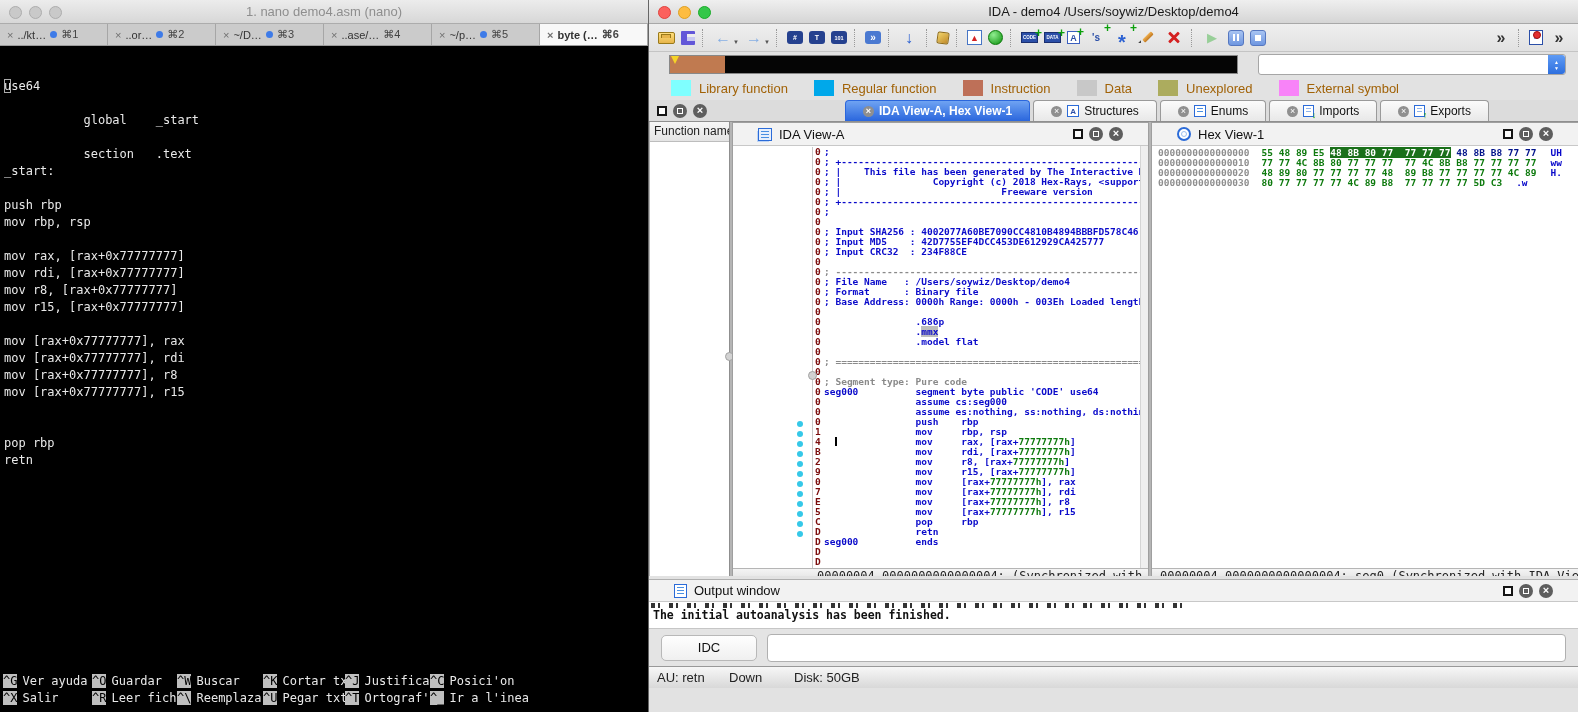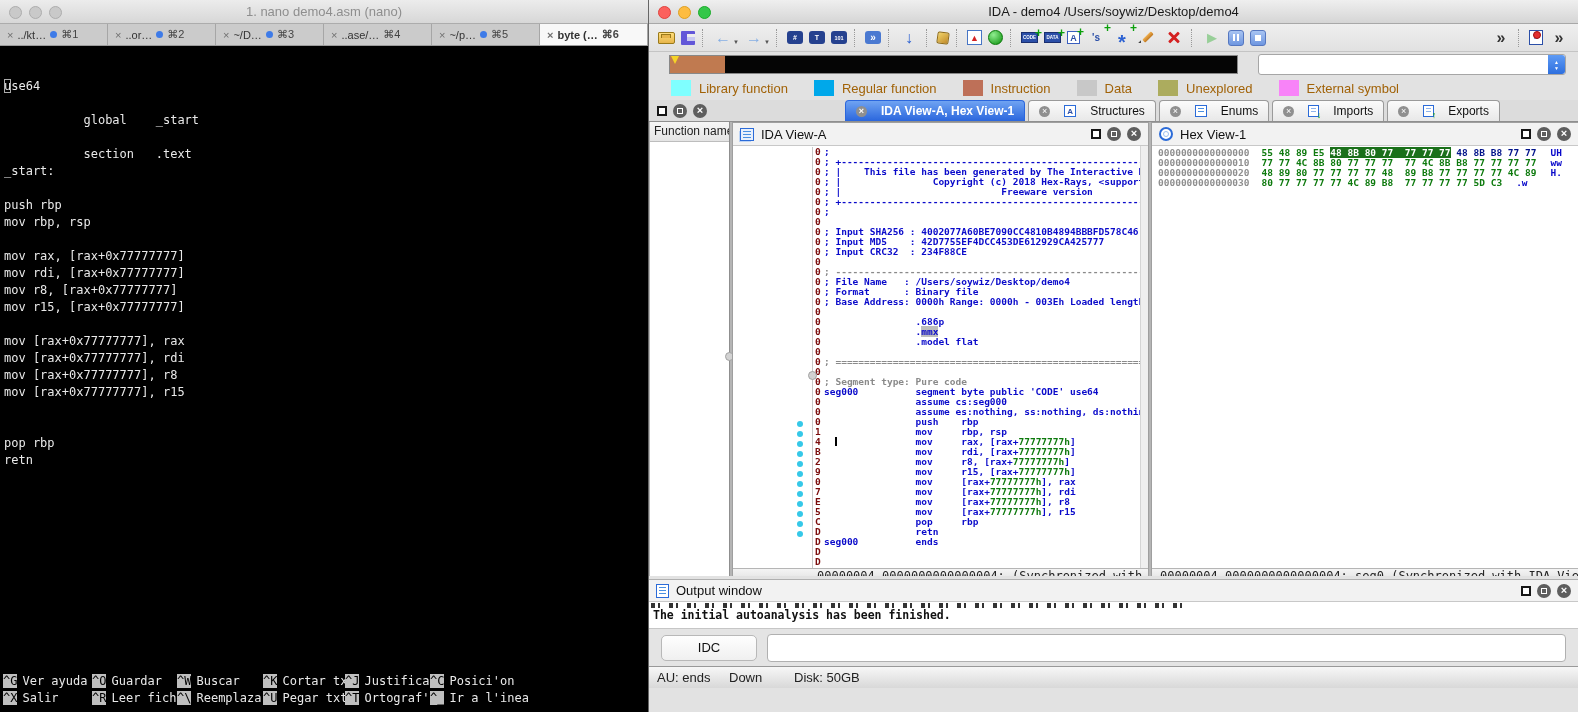--- a/index.html
+++ b/index.html
@@ -100,21 +100,21 @@
   .llabel{margin-right:26px;font-size:13px;color:#a16207;white-space:nowrap}
 
   
   .tabrow{position:absolute;left:0;top:100px;width:100%;height:22px;background:#DCDCDC;border-bottom:1px solid #8F8F8F}
   .wc{position:absolute;left:8px;top:4px;display:flex;gap:6px;align-items:center}
   .wcmax{width:10px;height:10px;border:2px solid #151515;background:#FDFDFD}
   .wcrest,.wcclose{width:14px;height:14px;border-radius:50%;background:#5E5E5E;position:relative;flex:none}
   .wcrest::before{content:"";position:absolute;inset:4px;border:1px solid #fff}
   .wcclose::before{content:"×";color:#fff;position:absolute;width:100%;text-align:center;font-size:11px;line-height:13px;font-weight:bold}
   #itabs{position:absolute;left:196px;bottom:0;display:flex;gap:3px;align-items:flex-end}
-  .itab{height:21px;display:flex;align-items:center;gap:14px;padding:0 10px;border:1px solid #9A9A9A;border-bottom:none;border-radius:4px 4px 0 0;background:linear-gradient(#FBFBFB,#E8E8E8);font-size:12px;color:#111;white-space:nowrap}
+  .itab{height:21px;display:flex;align-items:center;gap:5px;padding:0 17px;border:1px solid #9A9A9A;border-bottom:none;border-radius:4px 4px 0 0;background:linear-gradient(#FBFBFB,#E8E8E8);font-size:12px;color:#111;white-space:nowrap}
   .itab.act{background:linear-gradient(#6FA3F2,#2A66DD);color:#fff;border-color:#2A66DD;font-weight:bold}
   .tclose{width:11px;height:11px;border-radius:50%;background:#8F8F8F;position:relative;flex:none}
   .tclose::before{content:"×";color:#fff;position:absolute;width:100%;text-align:center;font-size:9px;line-height:10px}
   .tico{position:relative;flex:none}
   .ic-structures{width:12px;height:12px;border:1px solid #2B6BD8;background:#fff;color:#2B4FA8;font-size:8px;font-weight:bold;display:flex;align-items:center;justify-content:center}
   .ic-structures::before{content:"A"}
   .ic-enums{width:12px;height:12px;border:1px solid #2B6BD8;background:#fff;position:relative}
   .ic-enums::before{content:"";position:absolute;inset:2px;background:repeating-linear-gradient(#4A90E2 0 1px,transparent 1px 3px)}
   .ic-imports,.ic-exports{width:11px;height:12px;border:1px solid #2B6BD8;background:#fff;position:relative}
   .ic-imports::before,.ic-exports::before{content:"";position:absolute;inset:2px;background:repeating-linear-gradient(#8FB4EC 0 1px,transparent 1px 3px)}
@@ -122,21 +122,21 @@
   .ic-exports::after{content:"↑";position:absolute;right:-3px;bottom:-4px;color:#0CA00C;font-size:9px;font-weight:bold}
 
   
   #main{position:absolute;left:0;top:122px;width:100%;height:478px;background:#B5B5B5}
   #funcs{position:absolute;left:1px;top:0;width:80px;height:478px;background:#fff;border-right:1px solid #8F8F8F}
   .funcs-header{height:20px;background:linear-gradient(#F6F6F6,#E4E4E4);border-bottom:1px solid #BDBDBD;font-size:12px;color:#222;padding:2px 4px;white-space:nowrap;overflow:hidden}
   .grip{position:absolute;width:9px;height:9px;border-radius:50%;background:#D2D2D2;border:1px solid #A2A2A2}
   .panel{position:absolute;top:0;height:478px;background:#fff;border:1px solid #9F9F9F}
   #viewa{left:83px;width:417px}
   #hexv{left:502px;width:428px}
-  .ptitle{height:23px;background:#F2F2F2;border-bottom:1px solid #C8C8C8;display:flex;align-items:center;padding:0 7px;font-size:13px;color:#111;gap:7px}
+  .ptitle{height:23px;background:#F2F2F2;border-bottom:1px solid #C8C8C8;display:flex;align-items:center;padding:0 25px;font-size:13px;color:#111;gap:7px}
   .ptitle .wc{position:static;margin-left:auto}
   .pi-view{width:14px;height:13px;border:1px solid #2B6BD8;background:#E8F0FC;position:relative;box-shadow:-2px 2px 0 -1px #BDD4F5;flex:none}
   .pi-view::before{content:"";position:absolute;inset:2px;background:repeating-linear-gradient(#4A90E2 0 1px,transparent 1px 3px)}
   .pi-hex{width:14px;height:14px;border:2px solid #2B6BD8;border-radius:50%;background:#fff;position:relative;flex:none}
   .pi-hex::before{content:"";position:absolute;inset:2px;border:1px solid #9CC0F0;border-radius:50%}
   .pi-output{width:13px;height:14px;border:1px solid #2B6BD8;background:#fff;position:relative;flex:none}
   .pi-output::before{content:"";position:absolute;inset:2px;background:repeating-linear-gradient(#4A90E2 0 1px,transparent 1px 3px)}
   .pbody{position:relative;height:422px;background:#fff;overflow:hidden}
   .pstatus{height:16px;background:linear-gradient(#F4F4F4,#DCDCDC);border-top:1px solid #B5B5B5;font:12px/15px "DejaVu Sans Mono",monospace;color:#222;white-space:pre;overflow:hidden}
   #viewa .pstatus{padding-left:84px}
@@ -407,19 +407,19 @@
       </div>
       <div class="obody">
         <div class="ostrip"></div>
         <div class="omsg">The initial autoanalysis has been finished.</div>
       </div>
       <div class="idcrow">
         <div class="idcbtn">IDC</div>
         <div class="idcinput"></div>
       </div>
       <div class="sbar">
-        <span class="sb-au">AU: ends</span>
+        <span class="sb-au">AU: retn</span>
         <span class="sb-down">Down</span>
         <span class="sb-disk">Disk: 50GB</span>
       </div>
     </div>
   </div>
 </div>
 
 </body></html>

